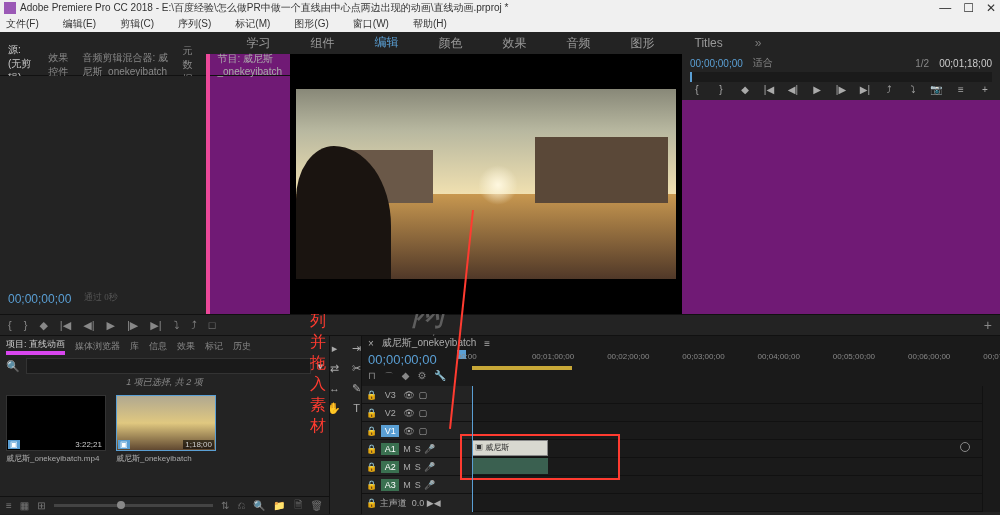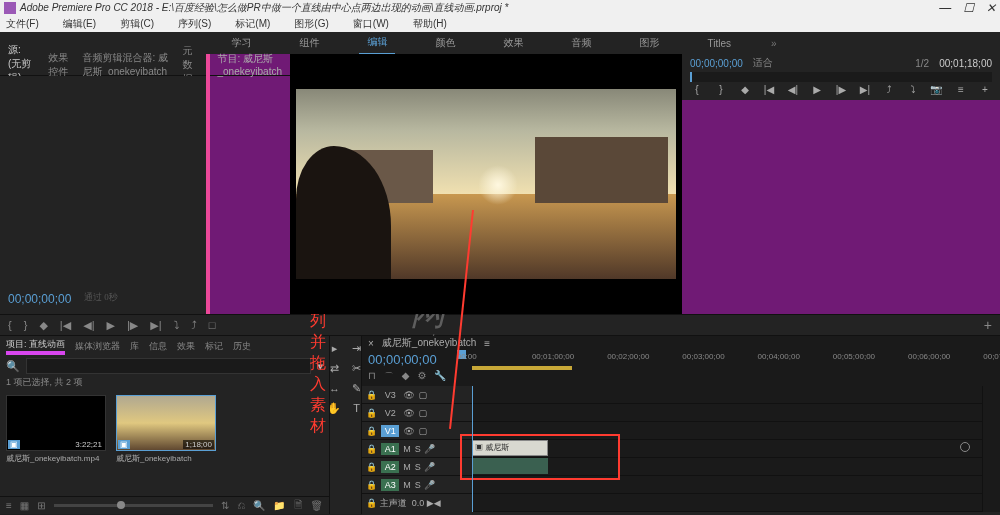--- a/index.html
+++ b/index.html
@@ -1,29 +1,29 @@
 <!DOCTYPE html>
 <html><head>
 <meta charset="utf-8">
 <style>
 * { margin: 0; padding: 0; box-sizing: border-box; font-family: "Microsoft YaHei", sans-serif; }
 body { background: #1e1e1e; color: #bbb; font-size: 11px; width: 1000px; height: 515px; overflow: hidden; position: relative; }
 
 
-.title-bar { background: #f0f0f0; height: 16px; display: flex; align-items: center; padding: 0 4px; color: #333; font-size: 10px; font-style: italic; }
+.title-bar { background: #f0f0f0; height: 16px; display: flex; align-items: center; padding: 0 4px; color: #333; font-size: 10px; }
 .title-bar .app-icon { width: 12px; height: 12px; background: #9b59b6; margin-right: 4px; }
 .title-bar .title-text { flex: 1; }
 .title-bar .win-controls { display: flex; gap: 12px; font-size: 12px; }
 
 
 .menu-bar { background: #f0f0f0; height: 16px; display: flex; align-items: center; padding: 0 4px; color: #333; font-size: 10px; gap: 20px; }
 .menu-bar span { padding: 0 2px; }
 
 
-.workspace-bar { background: #232323; height: 22px; display: flex; align-items: center; justify-content: center; gap: 32px; font-size: 10px; }
+.workspace-bar { background: #232323; height: 22px; display: flex; align-items: center; justify-content: center; gap: 24px; font-size: 12px; }
 .workspace-bar .ws-tab { color: #999; padding: 4px 8px; cursor: pointer; }
 .workspace-bar .ws-tab.active { color: #5a9fd4; border-bottom: 2px solid #5a9fd4; }
 .workspace-bar .ws-extra { color: #777; }
 
 
 .main { display: flex; height: 260px; background: #232323; }
 .left-panel { width: 602px; background: #232323; position: relative; display: flex; flex-direction: column; }
 .panel-tabs { height: 22px; display: flex; align-items: center; gap: 14px; padding: 0 8px; font-size: 10px; color: #888; border-bottom: 1px solid #111; }
 .panel-tabs .p-tab { cursor: pointer; }
 .panel-tabs .p-tab.active { color: #ccc; border-bottom: 2px solid #5a9fd4; }
@@ -60,21 +60,21 @@
 .mid-tools .spacer { flex: 1; }
 .mid-tools .plus { font-size: 14px; }
 
 
 .bottom { display: flex; height: 178px; background: #1a1a1a; }
 .project-panel { width: 330px; background: #232323; display: flex; flex-direction: column; border-right: 1px solid #111; }
 .proj-tabs { height: 20px; display: flex; align-items: center; gap: 10px; padding: 0 6px; font-size: 9px; color: #888; }
 .proj-tabs .pt.active { color: #ccc; border-bottom: 4px solid #d946ef; }
 .proj-search-row { display: flex; align-items: center; padding: 2px 6px; gap: 6px; }
 .proj-search { flex: 1; background: #1a1a1a; border: 1px solid #333; height: 16px; color: #888; font-size: 9px; padding: 0 4px; }
-.proj-meta { font-size: 9px; color: #888; text-align: left; padding: 0 6px; }
+.proj-meta { font-size: 9px; color: #888; text-align: center; padding: 0 6px; font-style: italic; }
 .proj-items { display: flex; gap: 10px; padding: 6px; }
 .clip-thumb { width: 100px; }
 .clip-thumb .thumb { width: 100px; height: 56px; background: #000; position: relative; border: 1px solid #333; }
 .clip-thumb.selected .thumb { border: 1px solid #5a9fd4; }
 .clip-thumb .thumb.venice { background: linear-gradient(to bottom, #b0a890 0%, #e0c880 50%, #604830 100%); }
 .clip-thumb .dur-badge { position: absolute; bottom: 1px; right: 1px; font-size: 8px; color: #ccc; background: rgba(0,0,0,0.6); padding: 0 2px; }
 .clip-thumb .icon-badge { position: absolute; bottom: 1px; left: 1px; font-size: 8px; background: #5a9fd4; color: #fff; padding: 0 2px; }
 .clip-thumb .label { font-size: 8px; color: #aaa; margin-top: 2px; overflow: hidden; white-space: nowrap; }
 .proj-footer { margin-top: auto; height: 18px; display: flex; align-items: center; gap: 8px; padding: 0 6px; color: #777; font-size: 10px; border-top: 1px solid #111; }
 .proj-footer .slider { flex: 1; height: 3px; background: #444; position: relative; }

